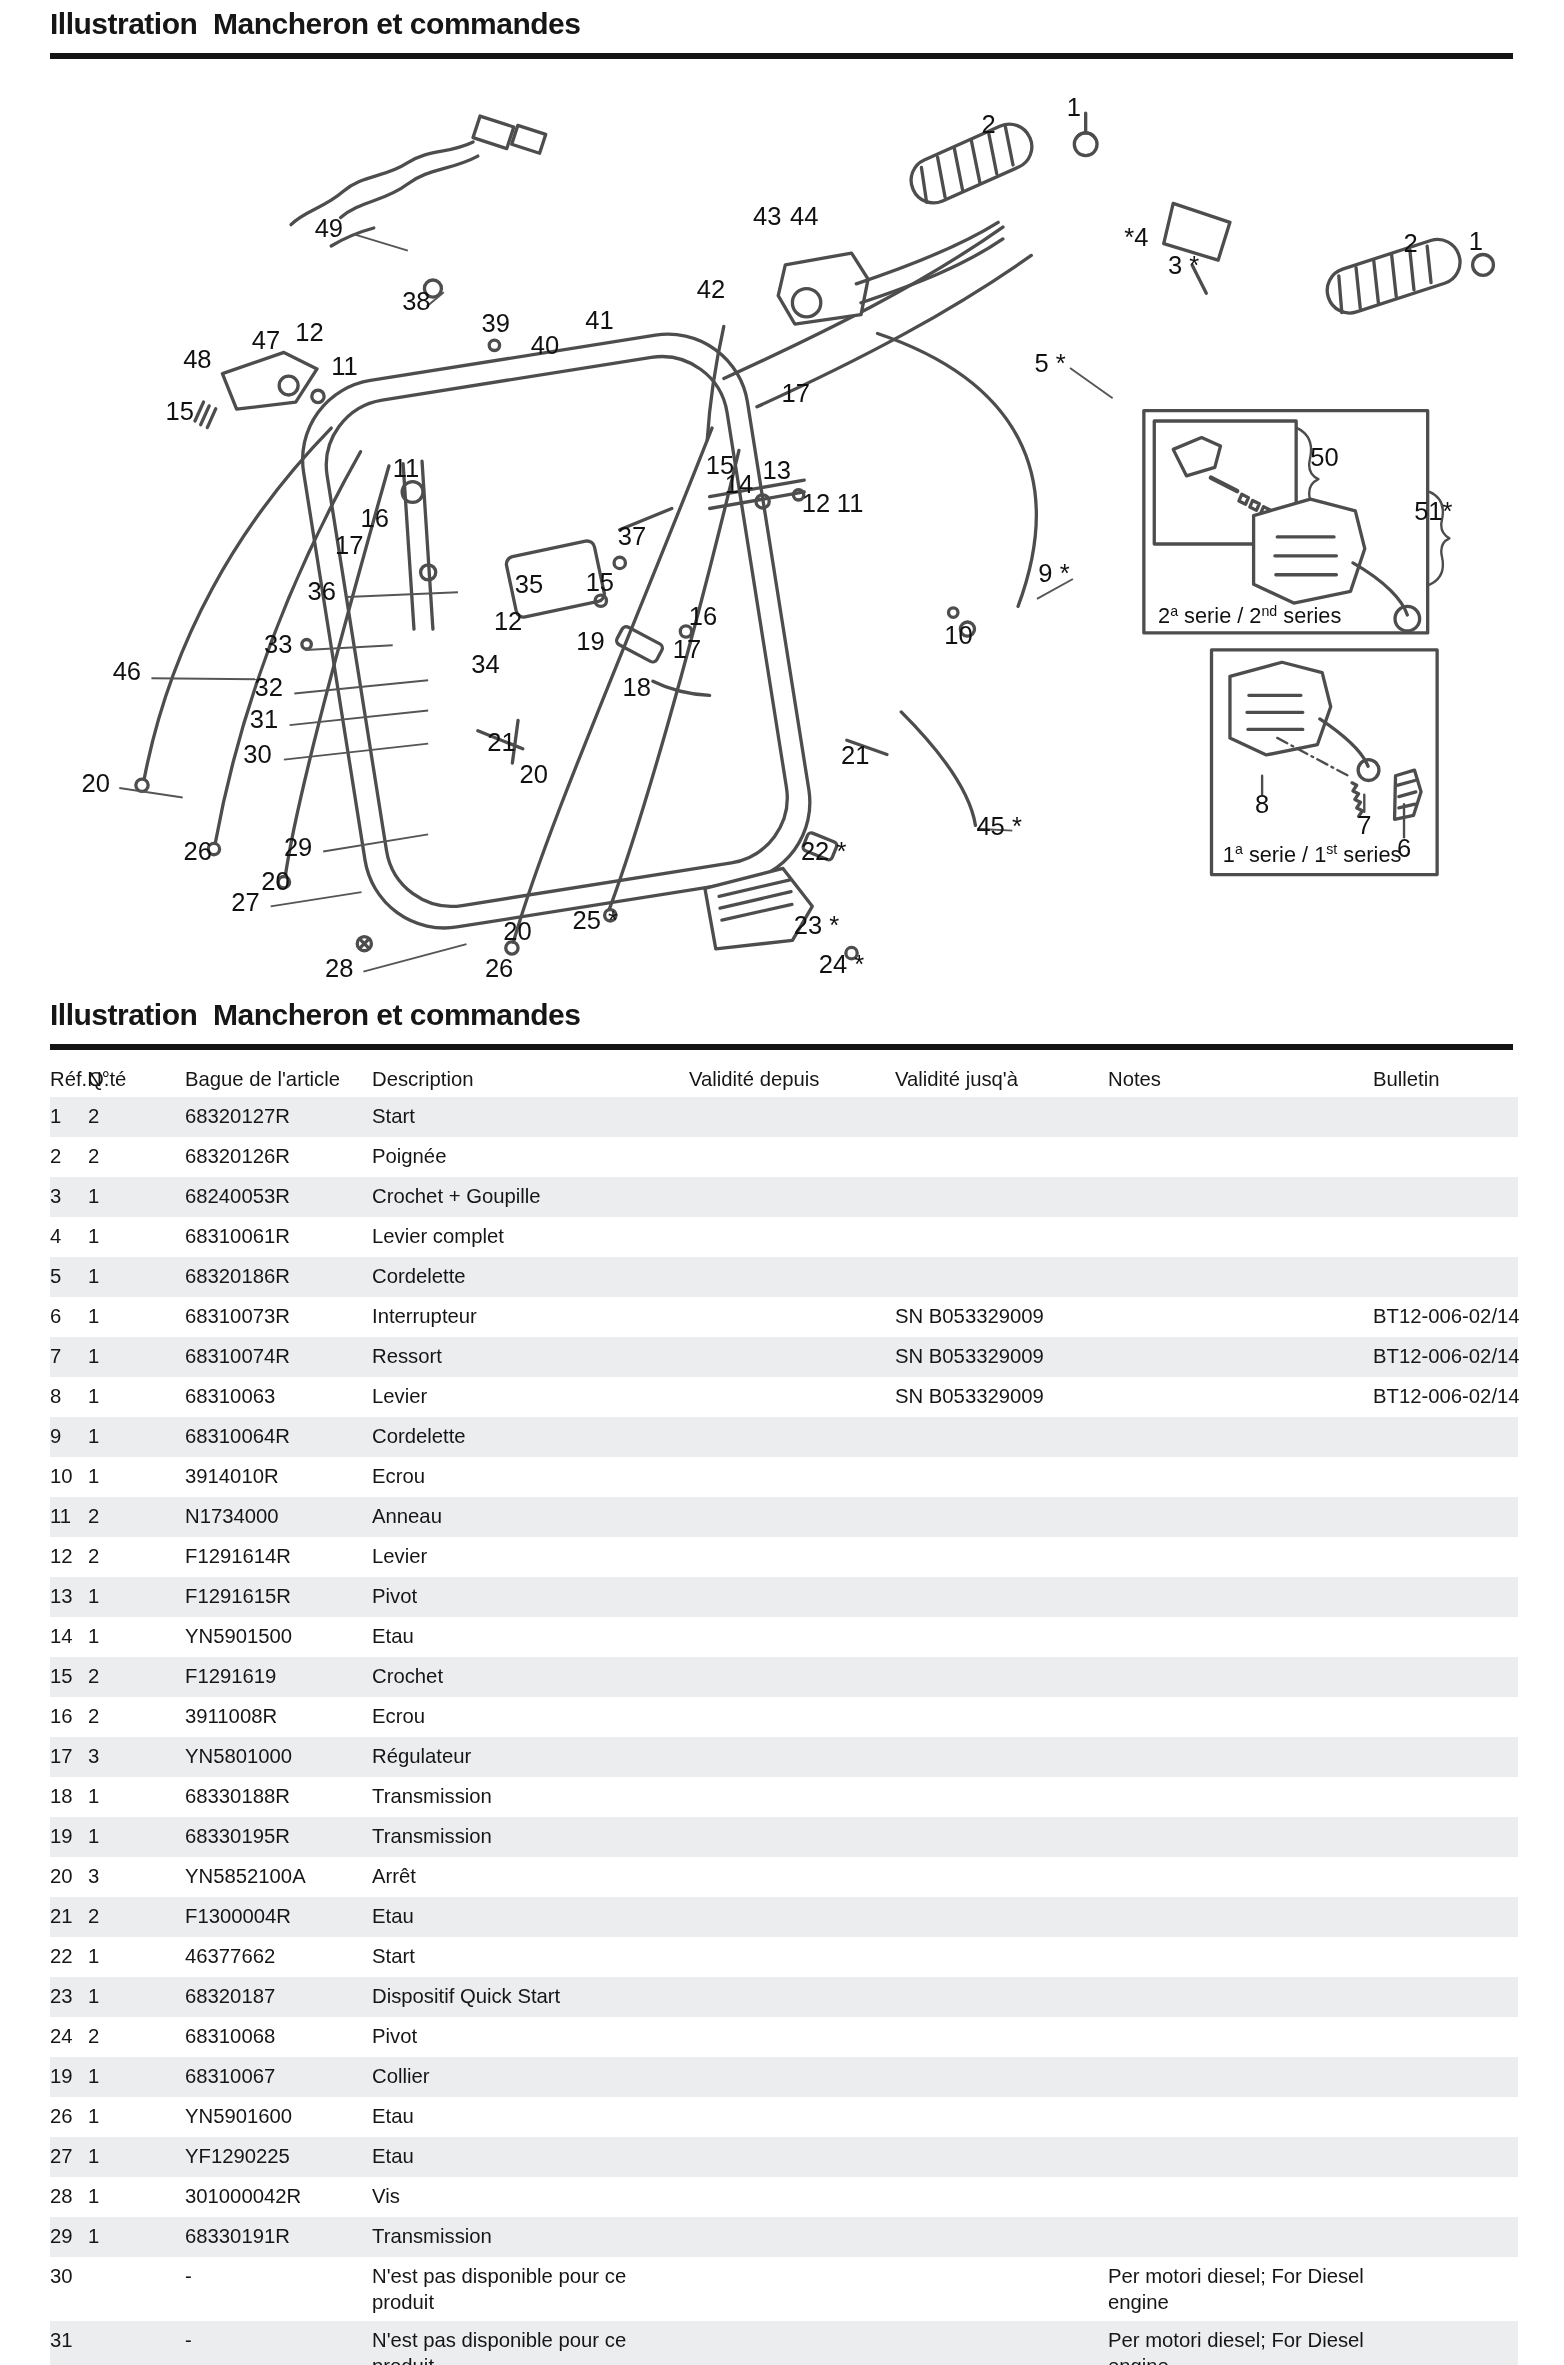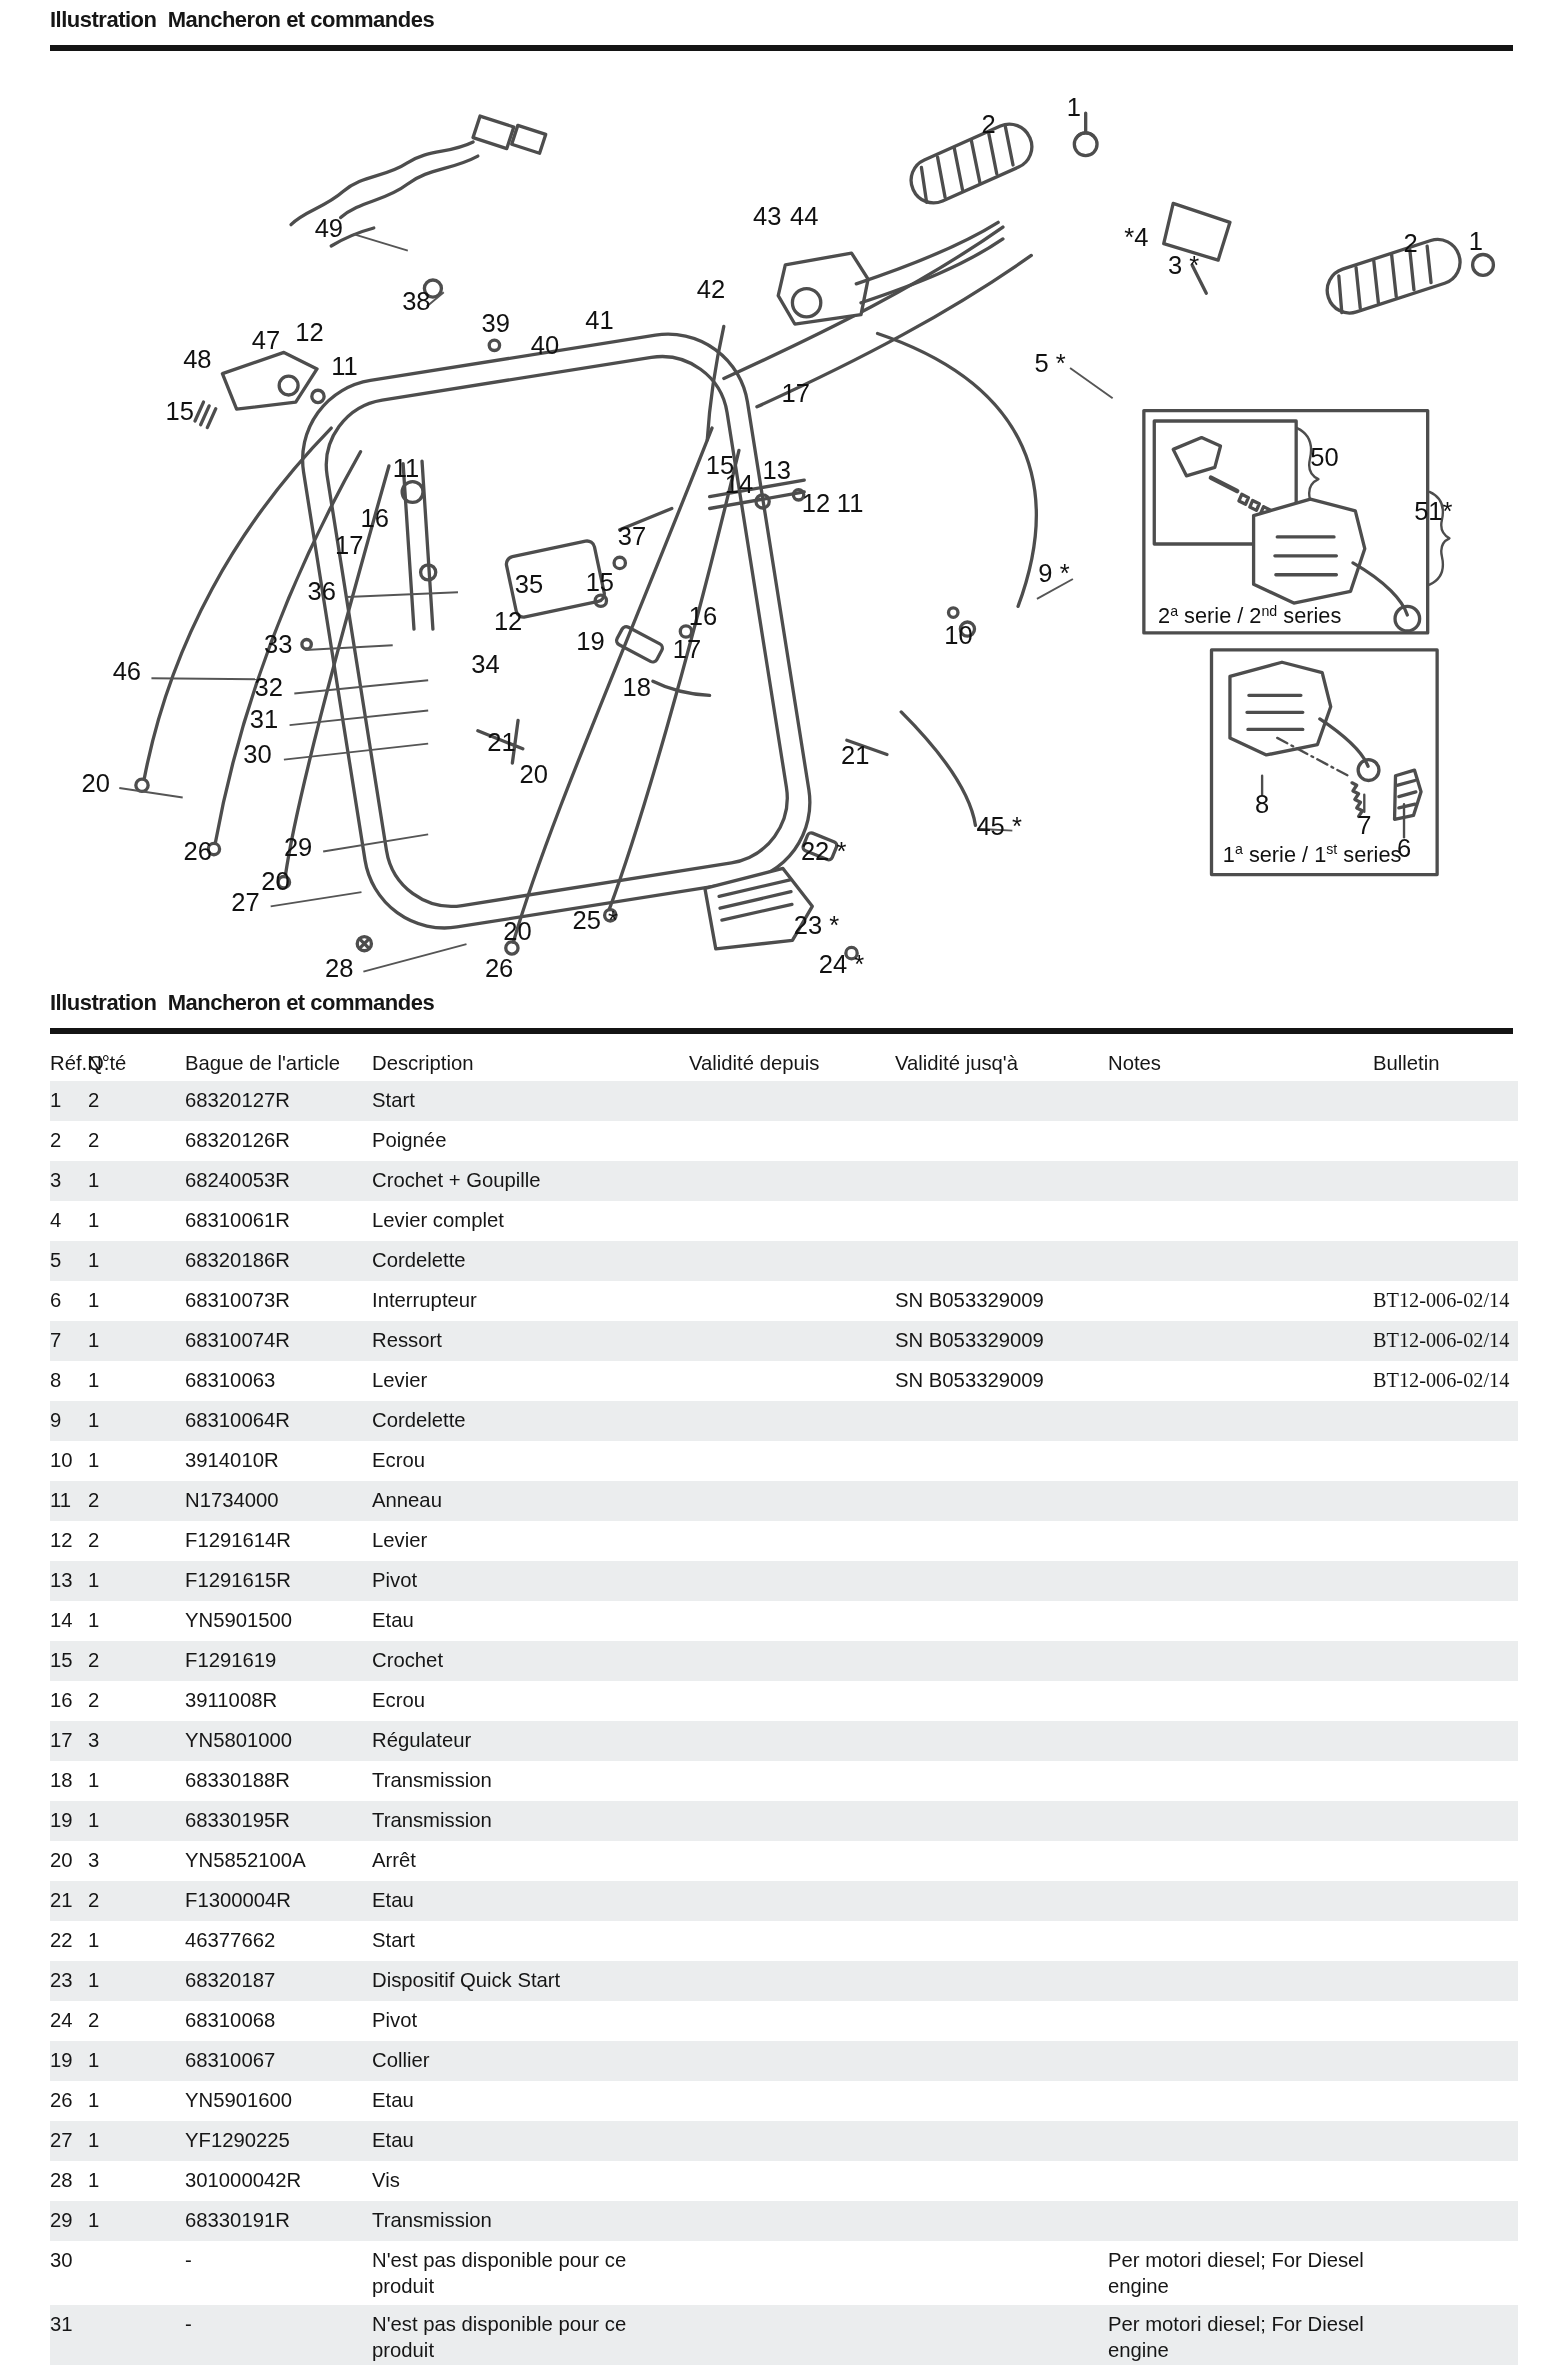--- a/index.html
+++ b/index.html
@@ -1,32 +1,32 @@
 <!DOCTYPE html>
 <html style="font-size:7.6px"><head>
 <meta charset="utf-8">
 <style>
   html,body{margin:0;padding:0;background:#ffffff;width:1564px;height:3573px;overflow:hidden;
     font-family:"Liberation Sans","DejaVu Sans",sans-serif;color:#161616;}
-  .title{margin:6.6px 0 0 50px;font-size:22px;font-weight:700;letter-spacing:-0.5px;white-space:pre;}
+  .title{margin:6.6px 0 0 50px;font-size:30px;font-weight:700;letter-spacing:-0.5px;white-space:pre;}
   .rule{height:5.7px;background:#141414;width:1463px;margin:12.3px 0 0 50px;}
   .m2{margin-top:12.3px}
   #diagram-spacer{height:927px;}
   #diagram-svg{position:absolute;top:0;left:0;pointer-events:none;}
   #diagram-svg text{font-family:"Liberation Sans","DejaVu Sans",sans-serif;font-size:54px;fill:#111;text-anchor:middle;}
   #diagram-svg .cap{font-size:46px;text-anchor:start;}
   #diagram-svg .sup{font-size:30px;}
   #dleaders line{stroke:#555;stroke-width:4;}
   .thead,.trow{display:grid;grid-template-columns:38px 97px 187px 317px 206px 213px 265px 146px;width:1468px;}
   .thead{margin:17px 0 4.7px 50px;}
   .tbody{margin-left:50px;}
   .trow{min-height:40px;padding:7px 0 6.2px;box-sizing:border-box;}
   .trow.shaded{background:#ebedee;}
   .td{font-size:20.3px;line-height:25.5px;padding-right:8.5px;box-sizing:border-box;}
-  .td-bulletin{white-space:nowrap;overflow:visible;padding-right:0;font-family:Liberation Serif, serif;}
+  .td-bulletin{white-space:nowrap;overflow:visible;padding-right:0;}
   .th{font-size:20.3px;line-height:25.5px;}
 </style>
 </head>
 <body>
 
 <h1 class="title">Illustration  Mancheron et commandes</h1>
 <div class="rule"></div>
 
 <div id="diagram-spacer"></div>
 <svg id="diagram-svg" width="1564" height="1017" viewBox="0 0 3306 2150">

